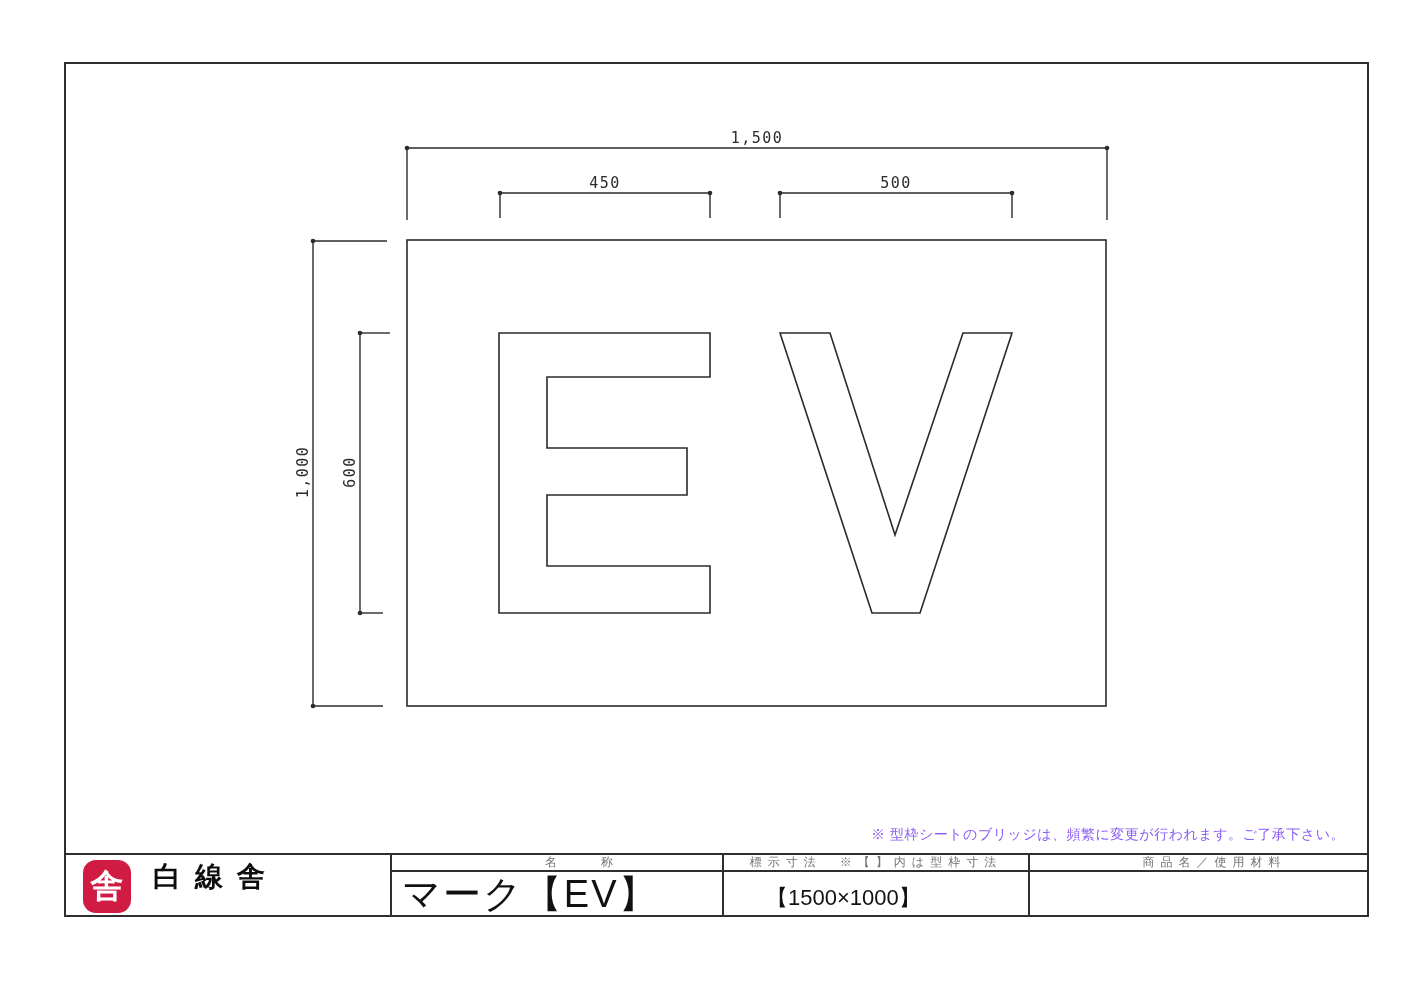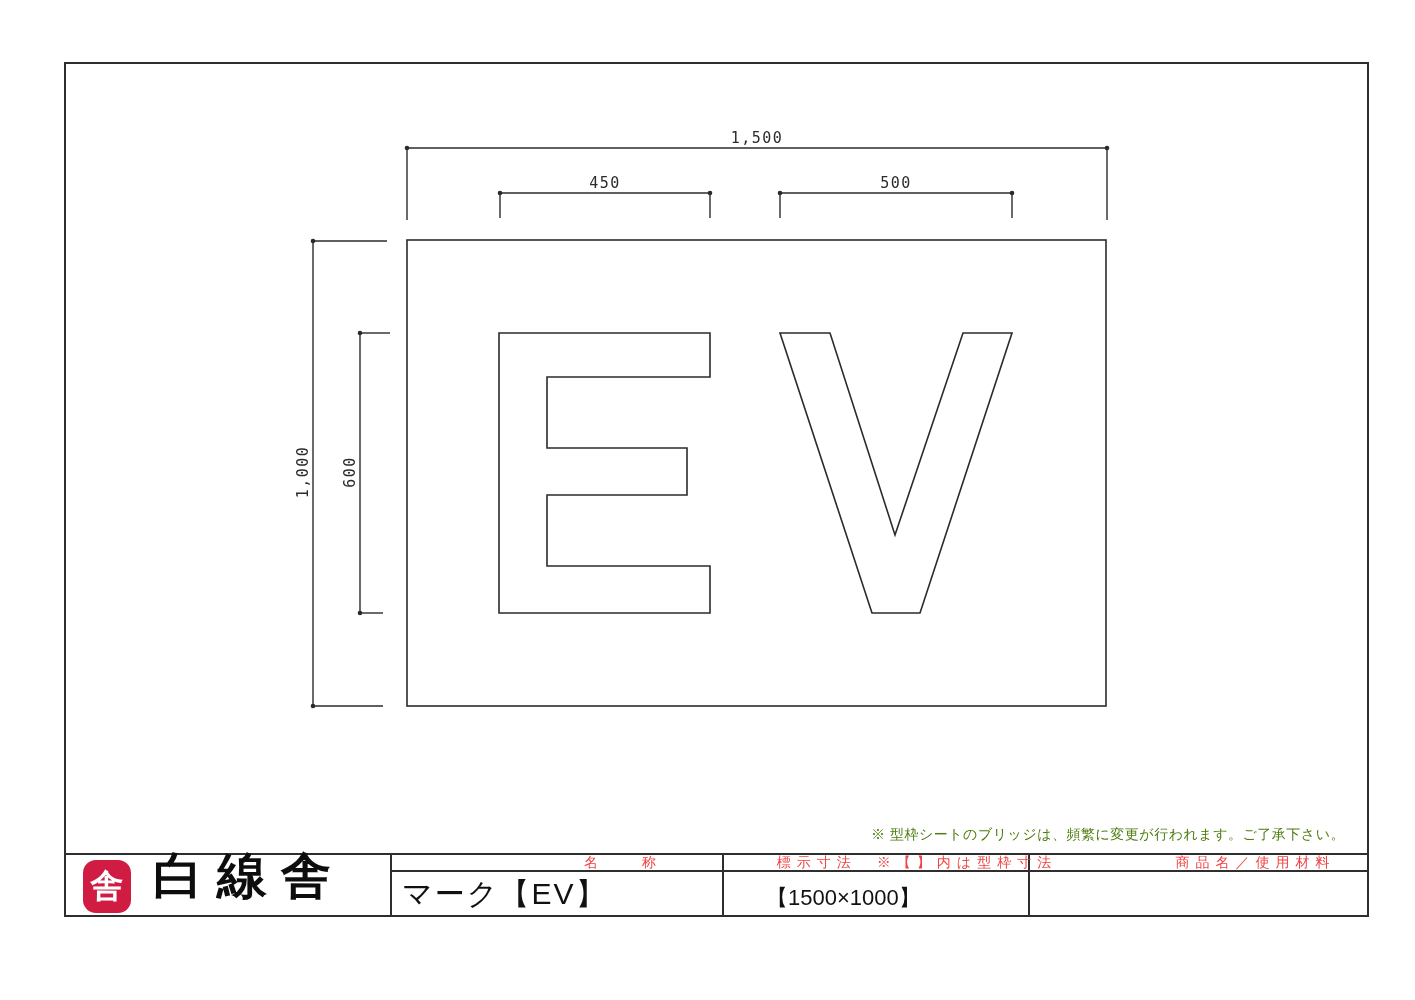--- a/index.html
+++ b/index.html
@@ -13,49 +13,49 @@
     border:2px solid #2e2e2e;
   }
   
   #cad { position:absolute; left:0; top:0; width:1415px; height:1000px; }
   
   .hline, .vline { position:absolute; background:#2e2e2e; }
   
   .tb-header {
     position:absolute; top:854px; height:17px; display:flex;
     align-items:center; justify-content:center;
-    font-size:14px; color:#ef4444; white-space:nowrap;margin-left:41px;
+    font-size:12px; color:#737373; white-space:nowrap;
   }
   .tb-value {
     position:absolute; top:871px; height:46px; display:flex;
     align-items:center; white-space:nowrap; color:#111;
   }
   .logo-mark {
     position:absolute; left:83px; top:860px; width:48px; height:53px;
     background:#d01b43; border-radius:13px;
     display:flex; align-items:center; justify-content:center;
     color:#ffffff; font-size:33px; font-weight:bold;
   }
   .company-name {
     position:absolute; left:153px; top:854px; height:45px; display:flex;
-    align-items:center; font-size:50px; font-weight:900; letter-spacing:14px;
+    align-items:center; font-size:28px; font-weight:900; letter-spacing:14px;
     color:#0d0d0d; white-space:nowrap;
   }
   .note {
-    position:absolute; top:826px; right:70px; font-size:14px; color:#4d7c0f;
+    position:absolute; top:826px; right:70px; font-size:14px; color:#8b5cf6;
     white-space:nowrap; letter-spacing:0.5px;
   }
   .dim-text {
     font-family:"DejaVu Sans Mono","Liberation Mono", monospace;
     font-size:15px; letter-spacing:1.5px; fill:#2b2b2b;
   }
   .name-hdr   { letter-spacing:44px; padding-left:44px; }
   .size-hdr   { letter-spacing:6px;  padding-left:0; }
   .mat-hdr    { letter-spacing:6px;  padding-left:6px; }
-  .name-val   { left:402px;  width:318px; font-size:30px; letter-spacing:2px; }
+  .name-val   { left:402px;  width:318px; font-size:38px; letter-spacing:2px; }
   .size-val   { left:728px;  width:300px; }
   .size-main  { font-size:38px; letter-spacing:1px; }
   .size-brk   { font-size:22px; margin-left:38px; margin-top:8px; }
   .mat-val    { left:1045px; width:322px; font-size:23px; letter-spacing:1px; }
 </style>
 </head>
 <body>
 
 <div id="page">
 

